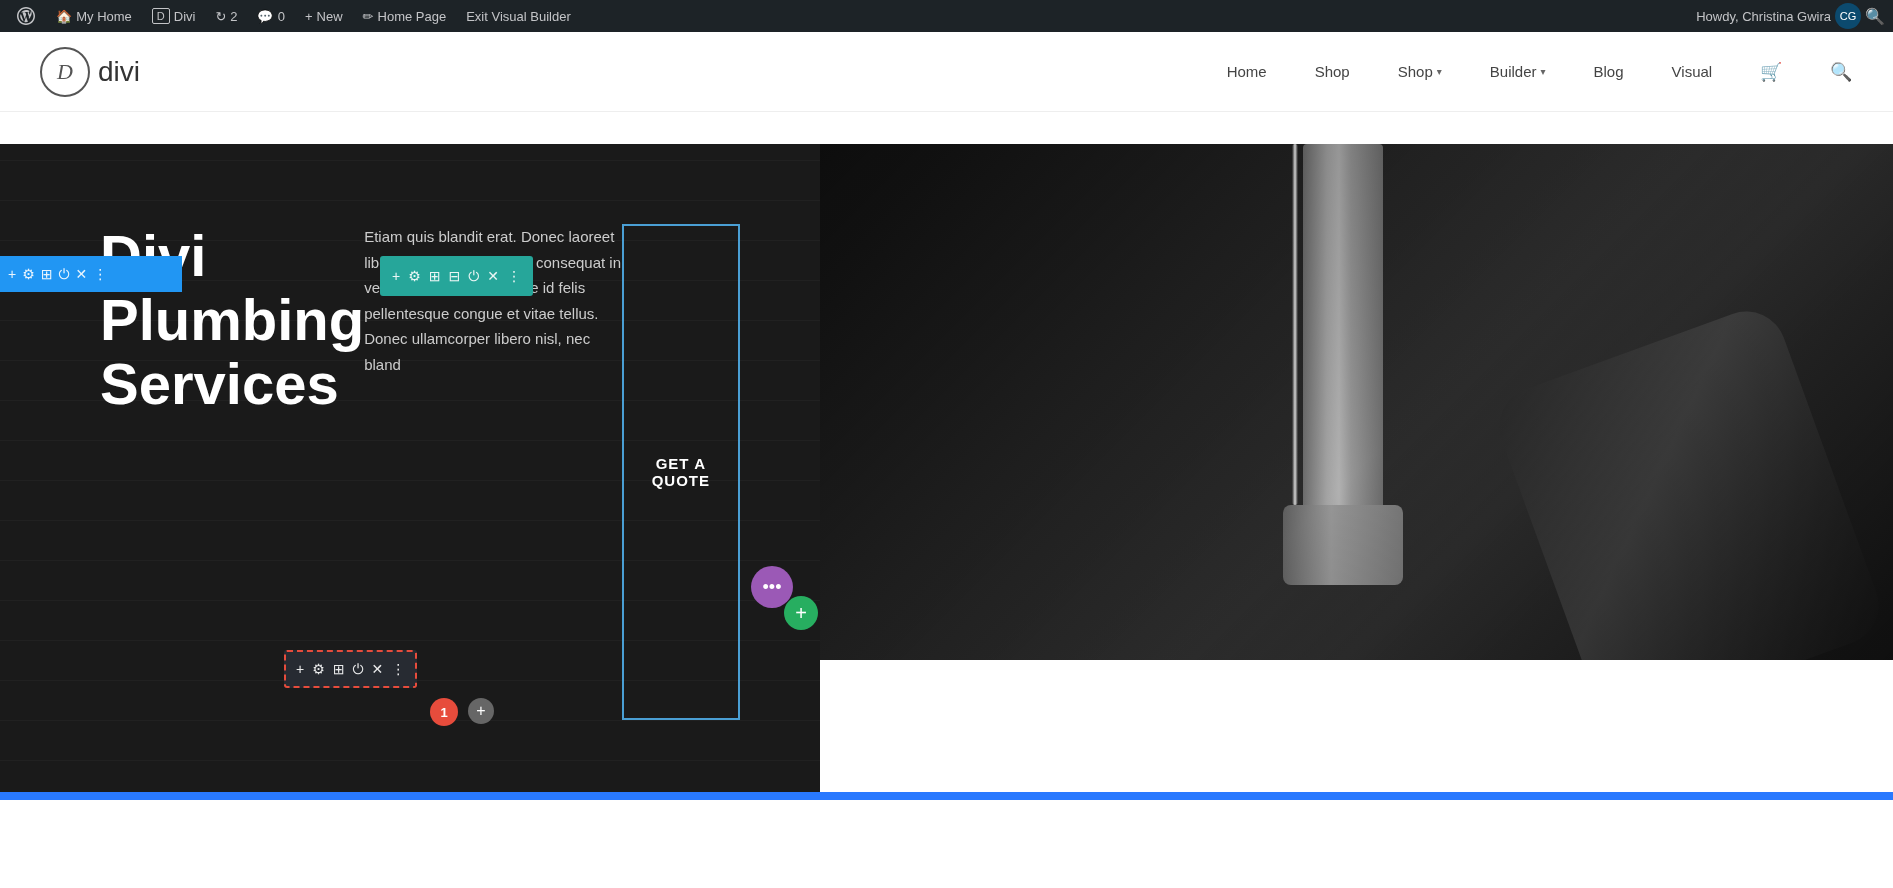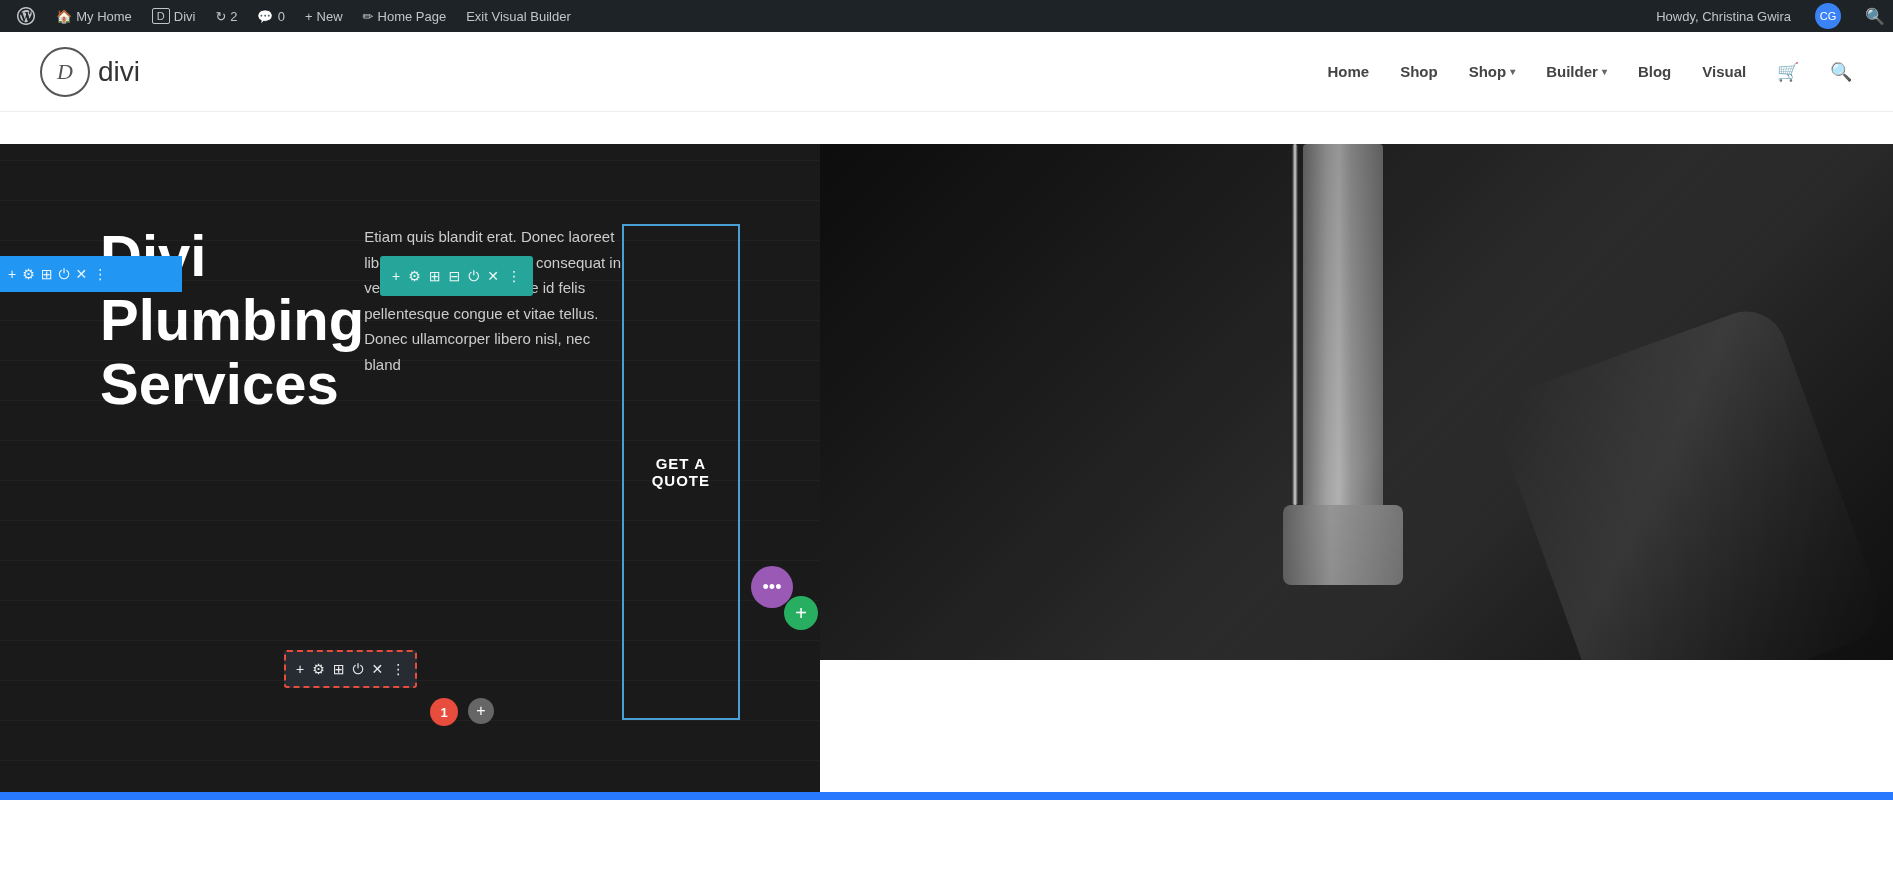--- a/index.html
+++ b/index.html
@@ -26,30 +26,30 @@
       padding: 0 8px;
       height: 100%;
       cursor: pointer;
       white-space: nowrap;
       color: #c3c4c7;
     }
     .admin-bar-right {
       margin-left: auto;
       display: flex;
       align-items: center;
-      gap: 24px;
+      gap: 4px;
     }
     .wp-icon {
       width: 20px; height: 20px;
       fill: #c3c4c7;
     }
     .avatar-circle {
       width: 26px; height: 26px;
       border-radius: 50%;
-      background: #3b82f6;
+      background: #0c4a6e;
       display: flex; align-items: center; justify-content: center;
       font-size: 11px; color: #fff;
       overflow: hidden;
     }
 
     
     #site-header {
       background: #fff;
       height: 80px;
       display: flex;
@@ -76,22 +76,21 @@
       display: flex; align-items: center; justify-content: center;
       font-style: italic;
       font-size: 22px;
       color: #555;
       font-family: Georgia, serif;
     }
     .site-nav {
       margin-left: auto;
       display: flex;
       align-items: center;
-      gap: 31px;
-      font-weight: bold;
+      gap: 48px;
     }
     .nav-item {
       font-size: 15px;
       color: #444;
       cursor: pointer;
       display: flex; align-items: center; gap: 4px;
     }
     .chevron-down {
       font-size: 10px;
       color: #666;

